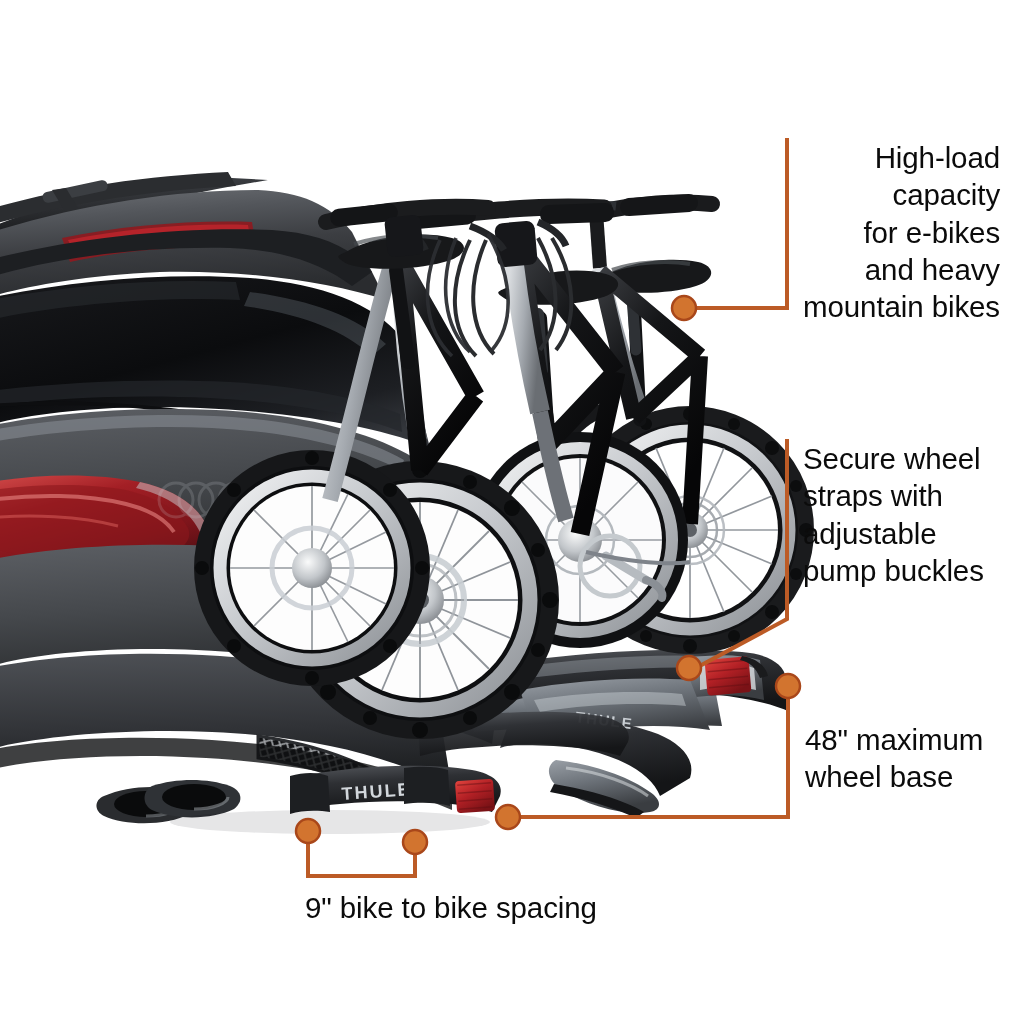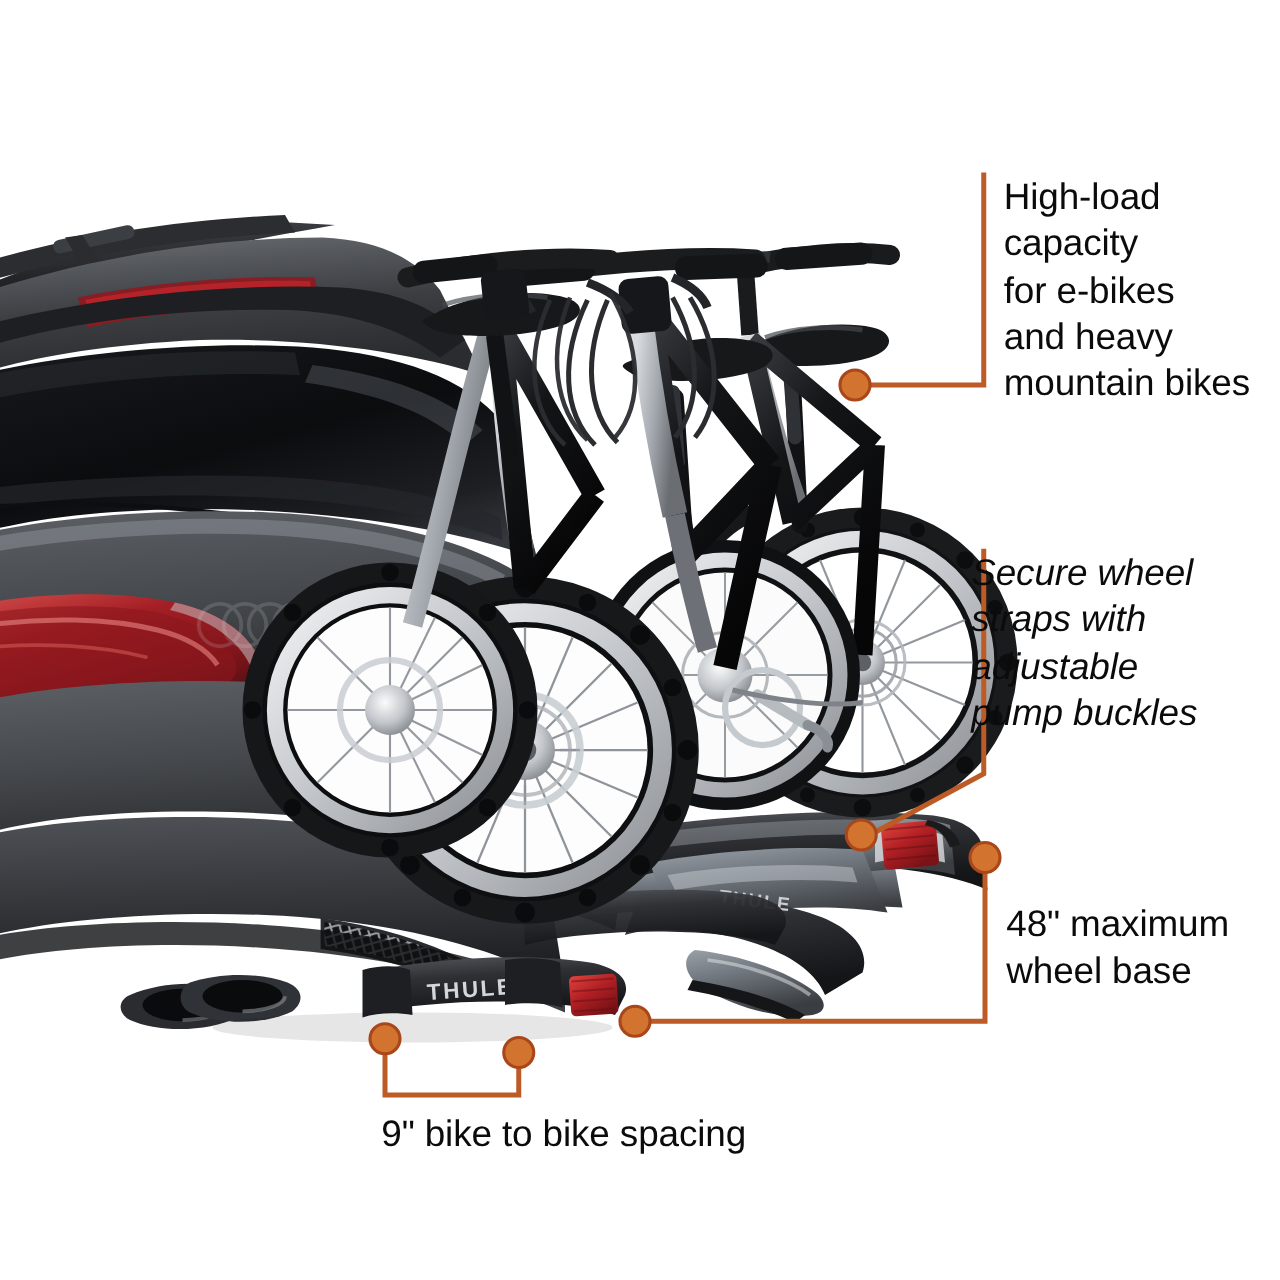--- a/index.html
+++ b/index.html
@@ -16,22 +16,22 @@
 
   
   .callout-text{
     position:absolute;
     color:#0b0b0b;
     font-weight:400;
     letter-spacing:-0.1px;
     white-space:pre-line;
     line-height:1.265;
   }
-  .callout-1{left:803px;top:139px;font-size:29.5px;}
-  .callout-2{left:777px;top:440px;font-size:29.5px;font-style:italic;}
+  .callout-1{left:803px;top:139px;font-size:29.5px;text-align:right;}
+  .callout-2{left:803px;top:440px;font-size:29.5px;}
   .callout-3{left:805px;top:721px;font-size:29.5px;}
   .callout-4{left:305px;top:889px;font-size:29.5px;}
 
   .leader{position:absolute;}
   .leader svg{display:block;overflow:visible;}
 </style>
 </head>
 <body>
 
 <div id="stage">

